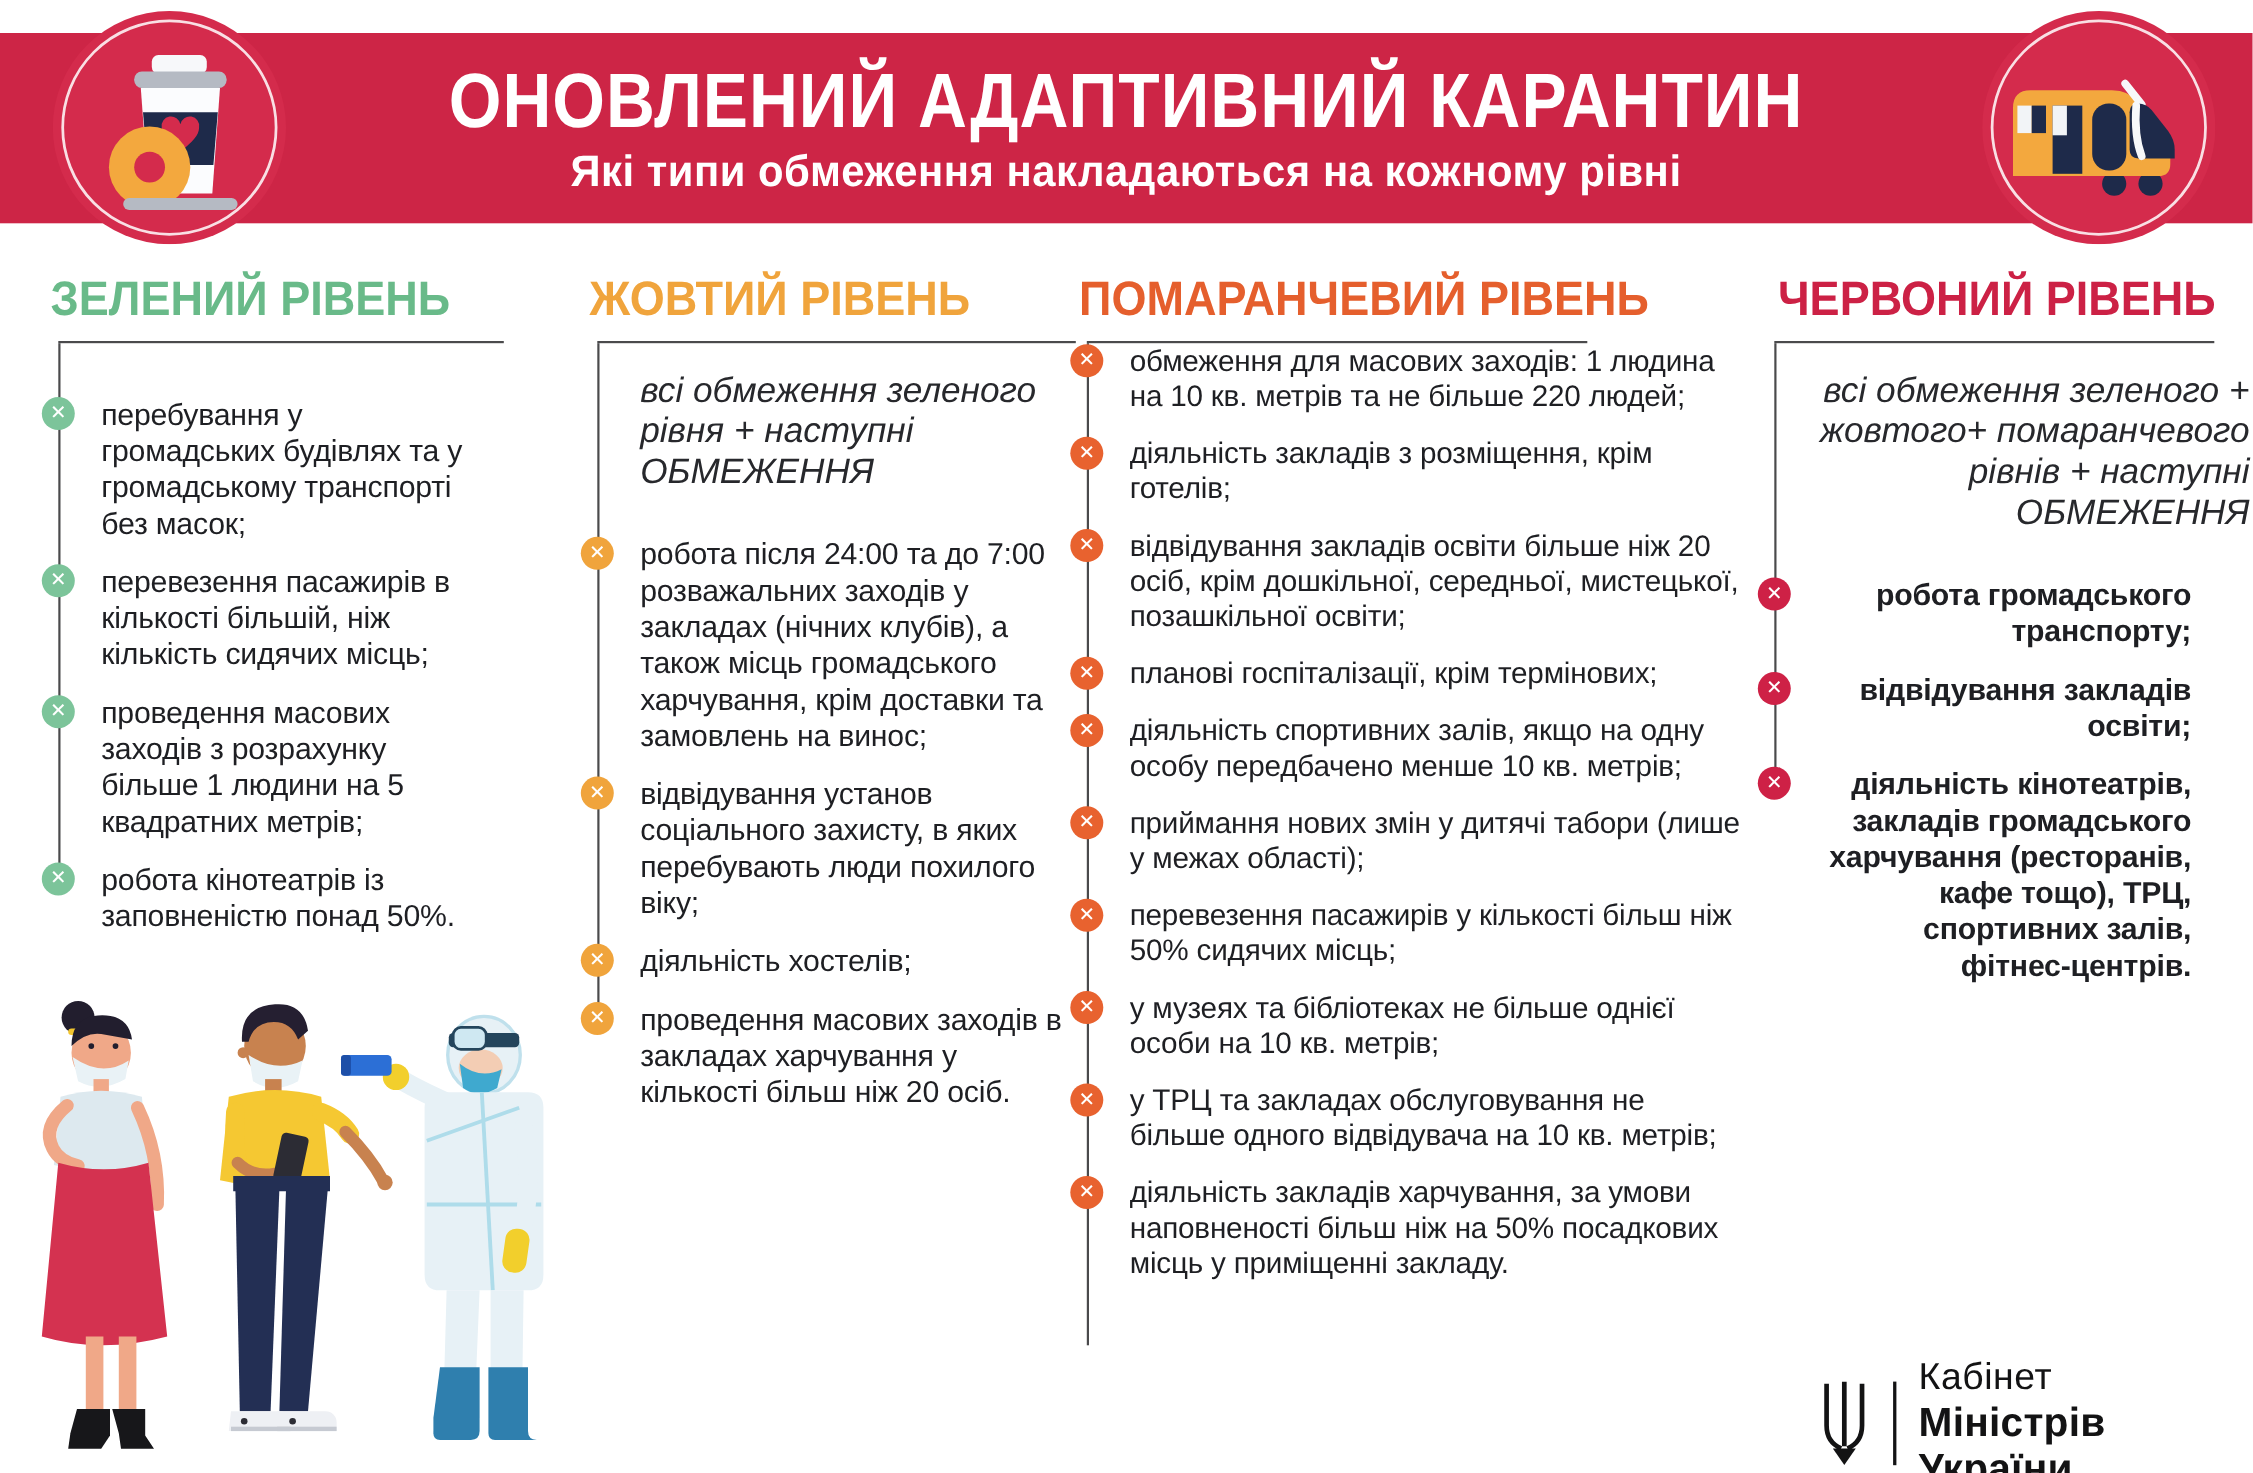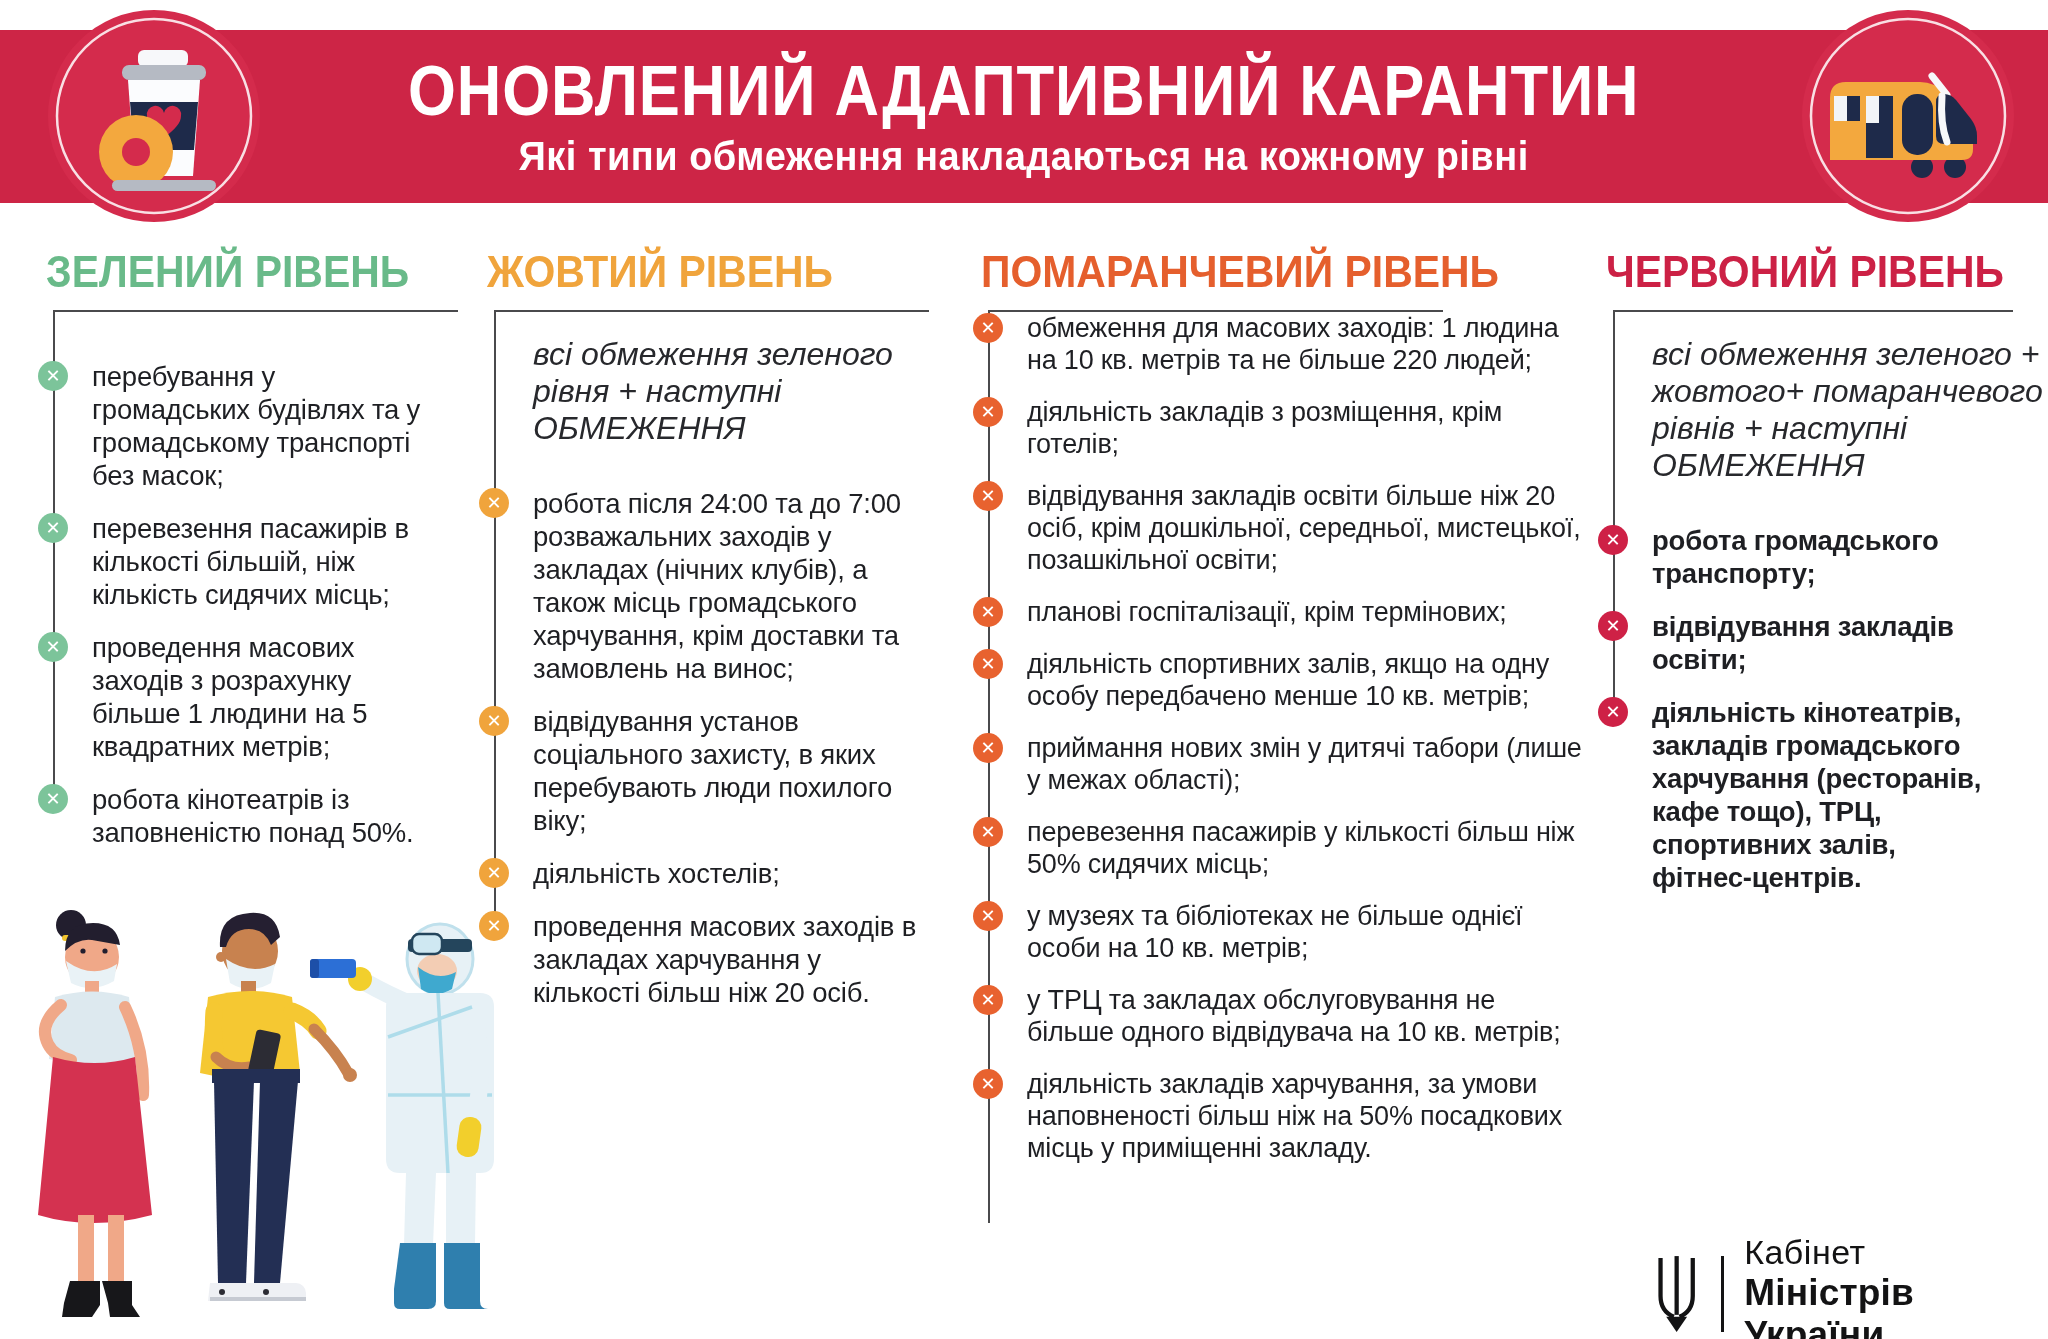--- a/index.html
+++ b/index.html
@@ -22,23 +22,23 @@
     transform:scaleX(.95); transform-origin:center; white-space:nowrap; line-height:1.1;
   }
   
   .badge{position:absolute; top:10px; width:212px; height:212px;}
   .badge svg{display:block;}
   .badge-left{left:48px;}
   .badge-right{right:34px;}
   
   .column{position:absolute; top:246px;}
   .col-green {left:40px;  width:420px;}
-  .col-yellow{left:481px; width:440px;}
+  .col-yellow{left:530px; width:440px;}
   .col-orange{left:975px; width:612px;}
-  .col-red   {left:1600px;width:445px;}
+  .col-red   {left:1600px;width:445px;text-align:right;}
   .col-title{
     margin:0 0 12px 6px; font-size:44px; font-weight:bold; line-height:52px;
     color:var(--accent); transform:scaleX(.93); transform-origin:left; white-space:nowrap;
   }
   .rule{height:2px; background:#4a4a4c; margin-left:13px;}
   .col-green  .rule{width:405px;}
   .col-yellow .rule{width:435px;}
   .col-orange .rule{width:455px;}
   .col-red    .rule{width:400px;}
   .list-body{position:relative;}

